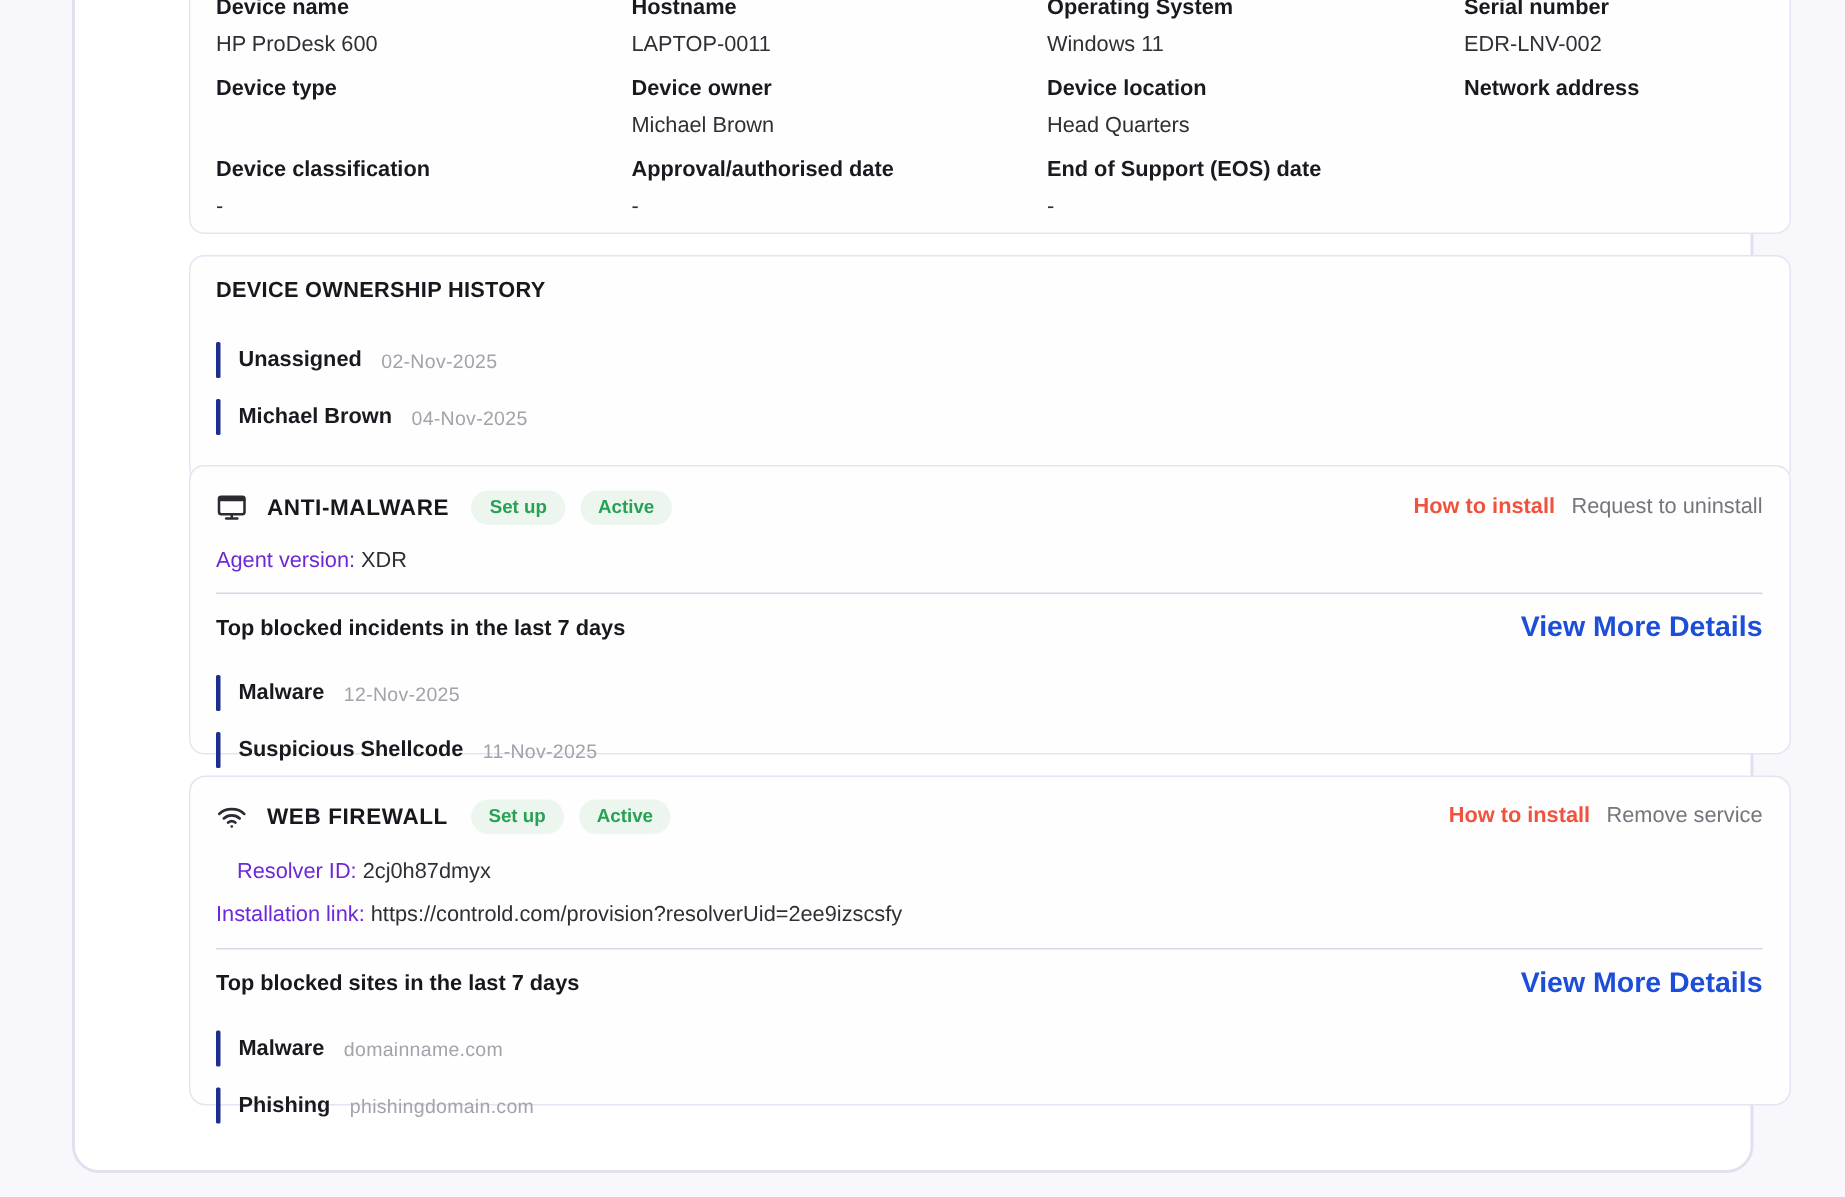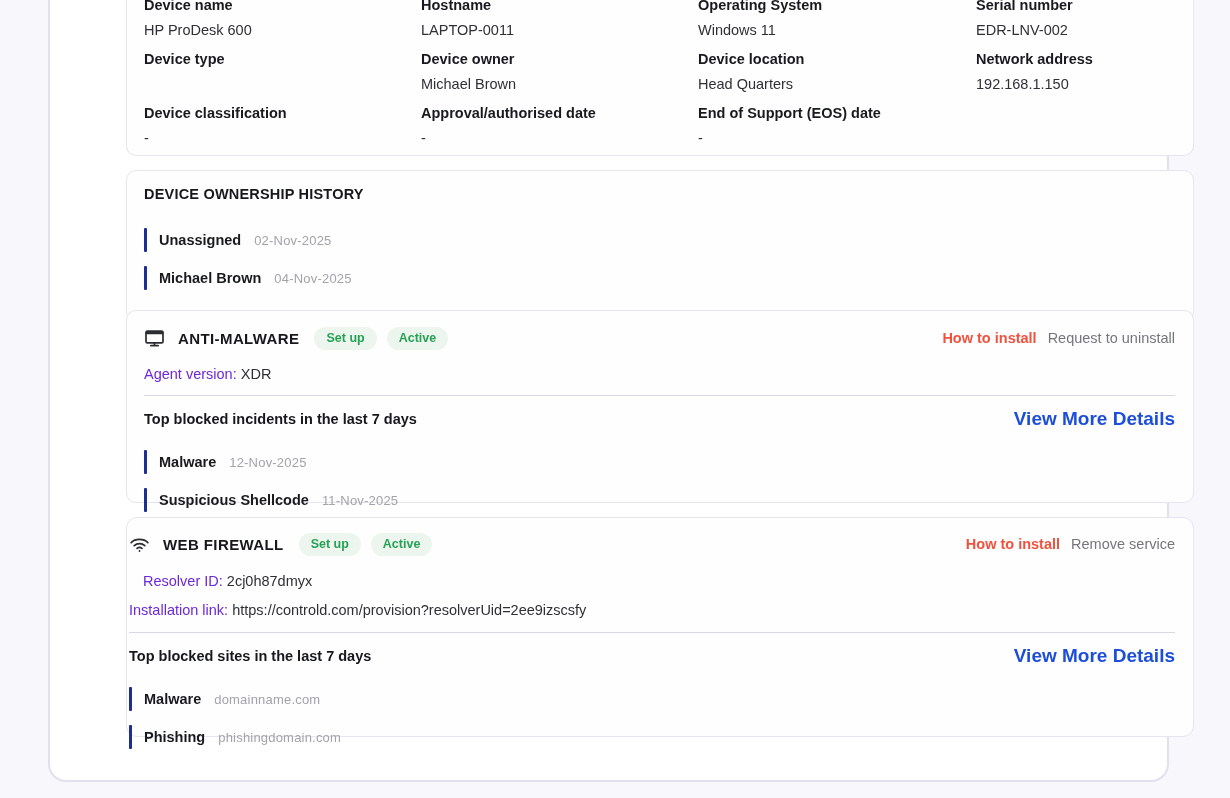--- a/index.html
+++ b/index.html
@@ -38,21 +38,21 @@
   .card-ownership { top:194px; height:152px; padding:13px 17px 0 17px; }
   .section-title { font-size:14.5px; font-weight:700; color:#17181d; letter-spacing:0.2px; line-height:20px; }
   .history-list { margin-top:24px; }
   .bar-item { display:flex; align-items:center; height:24px; margin-bottom:14px; }
   .accent-bar { width:3px; height:24px; background:#1d2d90; border-radius:1px; flex:0 0 3px; }
   .bar-name { font-size:14.5px; font-weight:700; color:#191a1f; margin-left:12px; }
   .bar-detail { font-size:13px; color:#a2a3ab; margin-left:13px; letter-spacing:0.2px; }
 
   
   .card-antimalware { top:334px; height:193px; padding:15px 18px 12px 17px; }
-  .card-webfirewall { top:541px; height:220px; padding:14px 18px 0 2px;border-radius:11px; }
+  .card-webfirewall { top:541px; height:220px; padding:14px 18px 0 17px;border-radius:11px; }
 
   .svc-header { display:flex; align-items:center; height:24px; }
   .svc-icon { width:21px; height:21px; color:#2b2c31; flex:0 0 21px; margin-right:13px; }
   .svc-icon svg { display:block; width:100%; height:100%; }
   .svc-title { font-size:15px; font-weight:700; color:#17181d; letter-spacing:0.4px; }
   .badge {
     margin-left:15px; background:#ecf6ee; color:#27a155;
     font-size:12.5px; font-weight:700;
     padding:4px 12px 5px 12px; border-radius:999px; line-height:14px;
   }
@@ -106,21 +106,20 @@
         <div class="field">
           <div class="field-label">Device owner</div>
           <div class="field-value">Michael Brown</div>
         </div>
         <div class="field">
           <div class="field-label">Device location</div>
           <div class="field-value">Head Quarters</div>
         </div>
         <div class="field">
           <div class="field-label">Network address</div>
-          <div class="field-value">192.168.1.150</div>
         </div>
         <div class="field">
           <div class="field-label">Device classification</div>
           <div class="field-value">-</div>
         </div>
         <div class="field">
           <div class="field-label">Approval/authorised date</div>
           <div class="field-value">-</div>
         </div>
         <div class="field">

